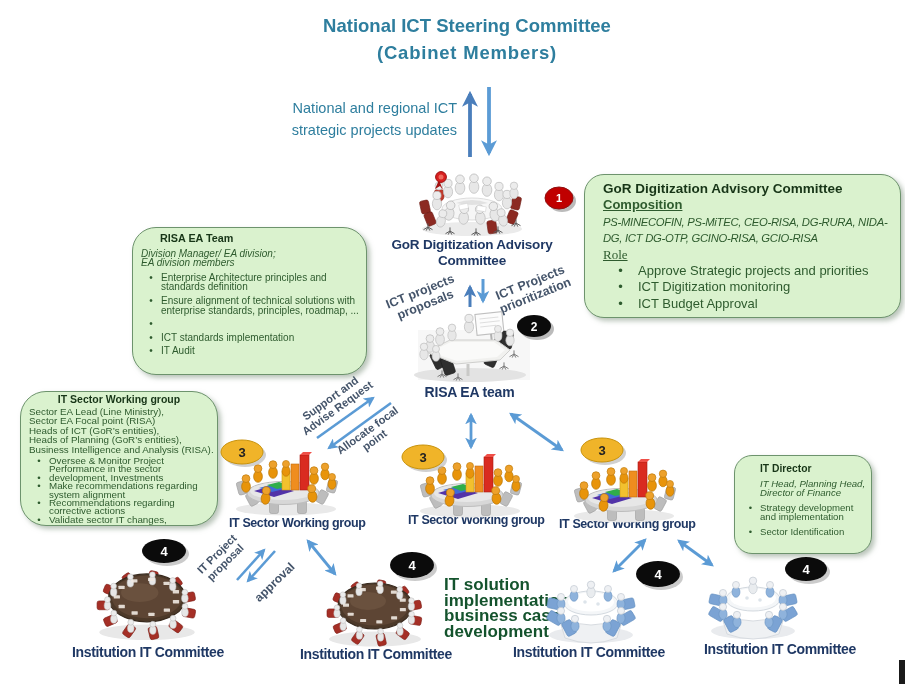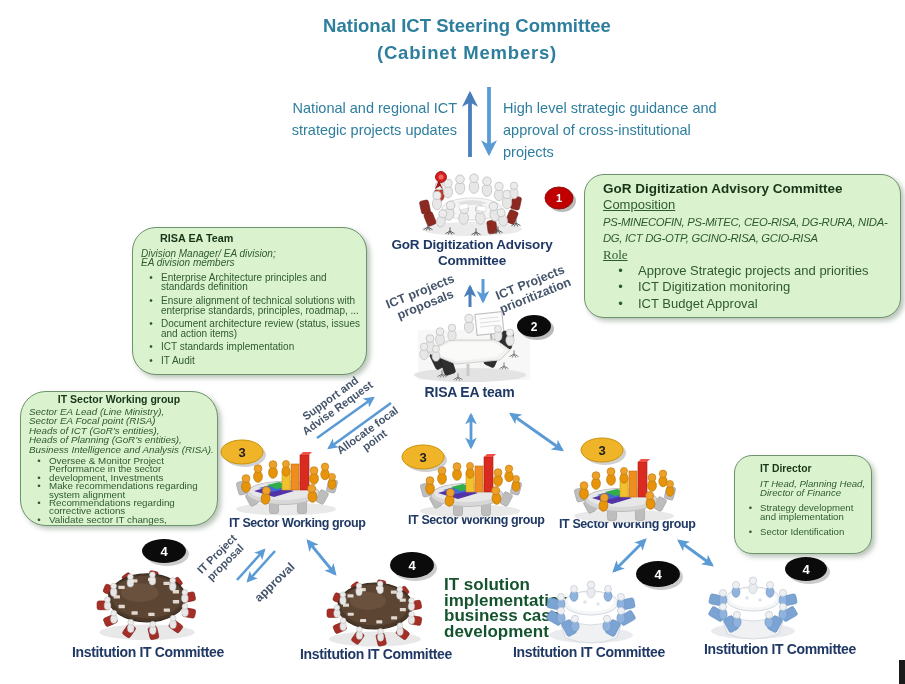--- a/index.html
+++ b/index.html
@@ -14,35 +14,34 @@
   .rot{position:absolute;color:#44546A;font-weight:600;text-align:center;line-height:1.1;white-space:nowrap;}
 </style>
 </head>
 <body>
 <div id="stage">
 
   <div class="abs teal" style="left:0;top:14px;width:934px;text-align:center;font-size:18.5px;line-height:24px;font-weight:bold;">National ICT Steering Committee</div>
   <div class="abs teal" style="left:0;top:41px;width:934px;text-align:center;font-size:18.5px;line-height:24px;font-weight:bold;letter-spacing:0.8px;">(Cabinet Members)</div>
 
   <div class="abs teal" style="left:250px;top:97px;width:207px;text-align:right;font-size:14.5px;line-height:22px;">National and regional ICT<br>strategic projects updates</div>
-  <div class="abs teal" style="left:503px;top:97px;width:240px;text-align:left;font-size:14.5px;line-height:22px;">High level strategic guidance and<br>approval of cross-institutional<br>projects</div>
 
   <div class="abs navy" style="left:322px;top:237px;width:300px;text-align:center;font-size:13.5px;line-height:16px;letter-spacing:-0.2px;">GoR Digitization Advisory<br>Committee</div>
   <div class="abs navy" style="left:322px;top:384px;width:295px;text-align:center;font-size:14px;letter-spacing:-0.2px;">RISA EA team</div>
 
   <div class="rot" style="left:379px;top:285px;width:88px;font-size:12.5px;transform:rotate(-22deg);">ICT projects<br>proposals</div>
   <div class="rot" style="left:488px;top:276px;width:90px;font-size:12.5px;transform:rotate(-22deg);">ICT Projects<br>prioritization</div>
   <div class="rot" style="left:288px;top:391px;width:92px;font-size:11.2px;transform:rotate(-36deg);">Support and<br>Advise Request</div>
   <div class="rot" style="left:329px;top:423px;width:84px;font-size:11.2px;transform:rotate(-36deg);">Allocate focal<br>point</div>
   <div class="rot" style="left:193px;top:546px;width:56px;font-size:11px;transform:rotate(-45deg);">IT Project<br>proposal</div>
   <div class="rot" style="left:247px;top:576px;width:56px;font-size:12px;transform:rotate(-44deg);">approval</div>
 
   <div class="gbox" style="left:584px;top:174px;width:297px;height:136px;border-radius:20px;padding:6px 0 0 18px;font-size:13px;line-height:16.4px;">
     <div style="color:#173517;font-weight:bold;font-size:13.5px;">GoR Digitization Advisory Committee</div>
-    <div style="text-decoration:underline;">Composition</div>
+    <div style="text-decoration:underline;font-weight:bold;">Composition</div>
     <div style="font-style:italic;font-size:11.3px;letter-spacing:-0.3px;">PS-MINECOFIN, PS-MiTEC, CEO-RISA, DG-RURA, NIDA-<br><span style="">DG, ICT DG-OTP, GCINO-RISA, GCIO-RISA</span></div>
     <div style="text-decoration:underline;font-family:Liberation Serif, serif;">Role</div>
     <div style="display:flex;">
         <span style="width:35px;text-align:center;flex:none;">•</span>
         <span>Approve Strategic projects and priorities</span>
       </div>
     <div style="display:flex;">
         <span style="width:35px;text-align:center;flex:none;">•</span>
         <span>ICT Digitization monitoring</span>
       </div>
@@ -58,35 +57,34 @@
     <div style="display:flex;margin-bottom:4px;">
         <span style="width:20px;text-align:center;flex:none;">•</span>
         <span>Enterprise Architecture principles and<br>standards definition</span>
       </div>
     <div style="display:flex;margin-bottom:4px;">
         <span style="width:20px;text-align:center;flex:none;">•</span>
         <span>Ensure alignment of technical solutions with<br>enterprise standards, principles, roadmap, ...</span>
       </div>
     <div style="display:flex;margin-bottom:4px;">
         <span style="width:20px;text-align:center;flex:none;">•</span>
-        <span>Document architecture review (status, issues<br>and action items)</span>
       </div>
     <div style="display:flex;margin-bottom:4px;">
         <span style="width:20px;text-align:center;flex:none;">•</span>
         <span>ICT standards implementation</span>
       </div>
     <div style="display:flex;">
         <span style="width:20px;text-align:center;flex:none;">•</span>
         <span>IT Audit</span>
       </div>
   </div>
 
   <div class="gbox" style="left:20px;top:391px;width:188px;height:132px;border-radius:26px;padding:1px 0 0 8px;font-size:9.8px;line-height:8.4px;">
     <div style="color:#173517;font-weight:bold;font-size:10.5px;text-align:center;margin:1px 8px 2px 0;line-height:11px;">IT Sector Working group</div>
-    <div style="font-style:italic;margin-bottom:3px;line-height:9.4px;">Sector EA Lead (Line Ministry),<br>Sector EA Focal point (RISA)<br>Heads of ICT (GoR’s entities),<br>Heads of Planning (GoR’s entities),<br>Business Intelligence and Analysis (RISA).</div>
+    <div style="margin-bottom:3px;line-height:9.4px;">Sector EA Lead (Line Ministry),<br>Sector EA Focal point (RISA)<br>Heads of ICT (GoR’s entities),<br>Heads of Planning (GoR’s entities),<br>Business Intelligence and Analysis (RISA).</div>
     <div style="display:flex;">
         <span style="width:20px;text-align:center;flex:none;">•</span>
         <span>Oversee &amp; Monitor Project<br>Performance in the sector</span>
       </div>
     <div style="display:flex;">
         <span style="width:20px;text-align:center;flex:none;">•</span>
         <span>development, Investments</span>
       </div>
     <div style="display:flex;">
         <span style="width:20px;text-align:center;flex:none;">•</span>

